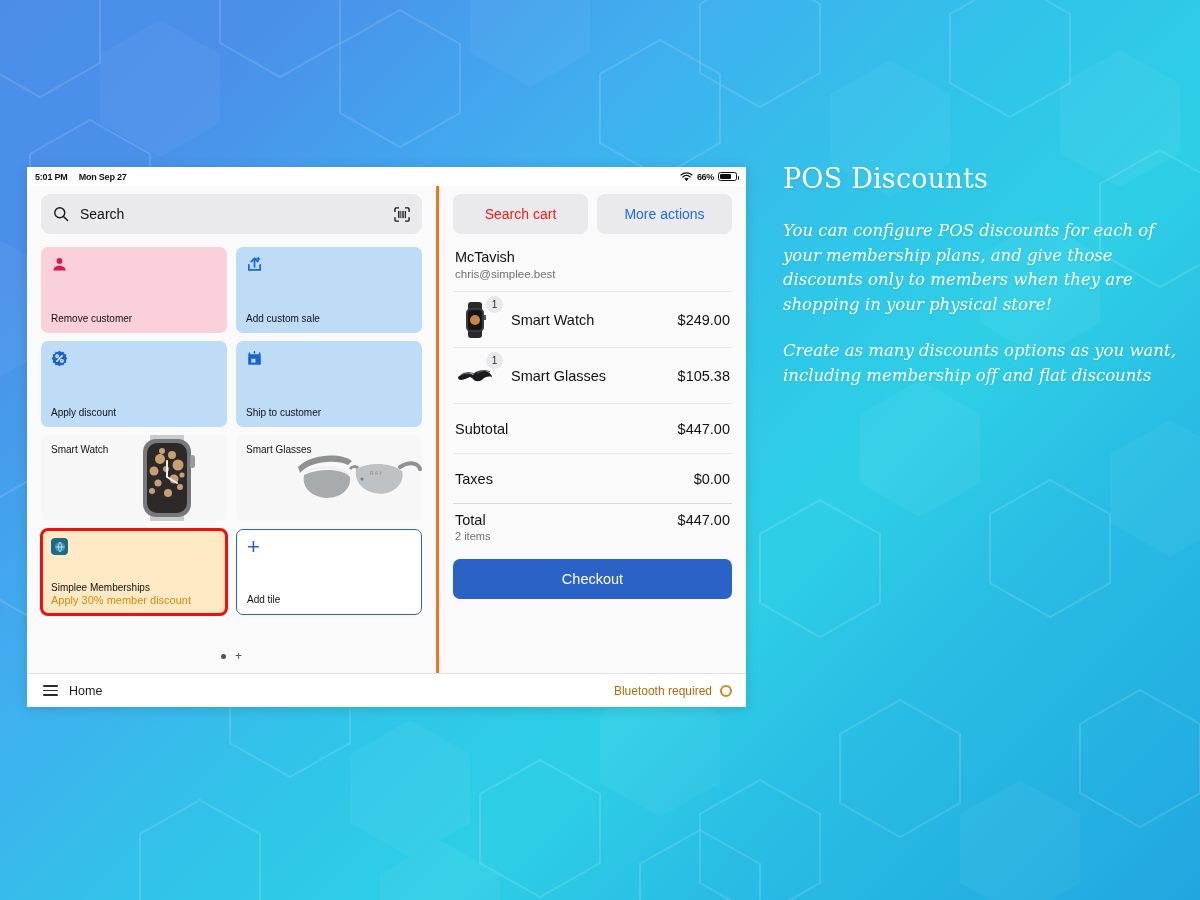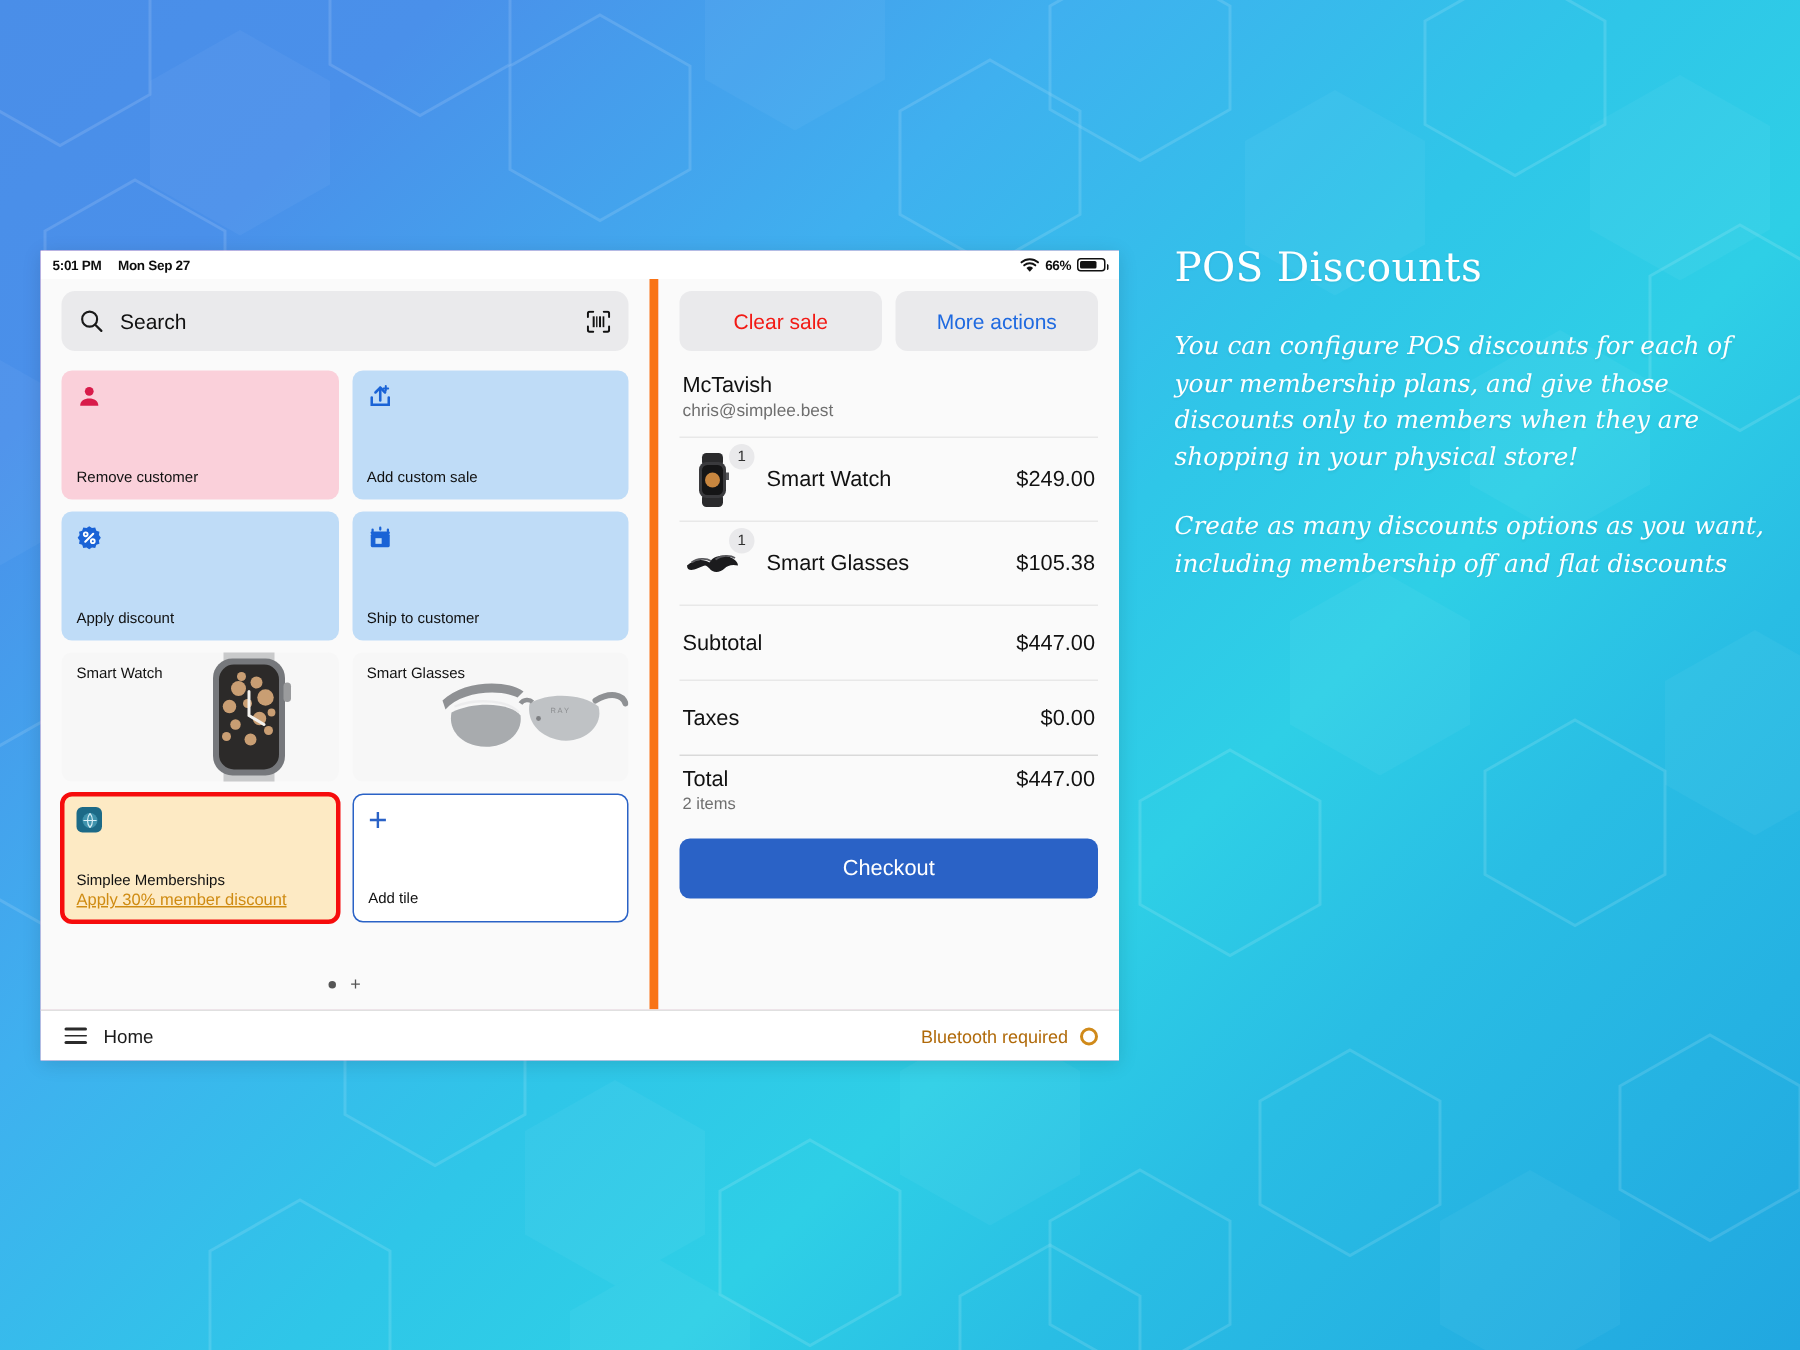--- a/index.html
+++ b/index.html
@@ -51,21 +51,21 @@
   }
   .batt::after{ content:""; position:absolute; right:-3px; top:2.5px; width:1.5px;height:4px;
     background:#111; border-radius:0 1px 1px 0;}
   .batt i { display:block; margin:1px; height:5px; width:11px; background:#111; border-radius:1px;}
 
   
   .ipad-body { flex: 1 1 auto; display: flex; min-height: 0; }
   .left-pane {
     width: 412px; flex: 0 0 412px;
     background: #fafafa;
-    border-right: 6px solid #f97316;
+    border-right: 3px solid #f97316;
     display: flex; flex-direction: column;
     padding: 8px 14px 0 14px;
   }
   .right-pane {
     flex: 1 1 auto; background: #fafafa;
     display: flex; flex-direction: column;
     padding: 8px 14px 0 14px;
   }
 
   
@@ -88,21 +88,21 @@
     display: grid; grid-template-columns: 1fr 1fr;
     gap: 8px 9px;
   }
   .tile {
     height: 86px; border-radius: 7px; position: relative;
     padding: 9px 10px; display: flex; flex-direction: column;
     justify-content: space-between; overflow: hidden; cursor: pointer;
   }
   .tile-icon { width: 17px; height: 17px; }
   .tile-label { font-size: 10px; color: #111; line-height: 1.15; position:relative; z-index:2;}
-  .tile-sub { font-size: 11px; color: #cf8b12; margin-top: 1px; position:relative; z-index:2;text-decoration:underline;}
+  .tile-sub { font-size: 11px; color: #cf8b12; margin-top: 1px; position:relative; z-index:2;}
   .t-pink { background: #fad0da; }
   .t-blue { background: #bfdcf7; }
   .t-photo { background: #f7f7f7; }
   .t-memb { background: #fdeac4; outline: 3px solid #f60c0c; outline-offset: -2px; }
   .t-add { background: #fff; border: 1.5px solid #2a62c6; }
   .t-add .plus { color: #2a62c6; font-size: 22px; line-height: 16px; font-weight: 400; }
 
   .prod-img { position: absolute; right: 6px; top: -6px; width: 105px; height: 98px; }
   .prod-img.glasses { right: 0px; top: 4px; width: 130px; height: 78px;}
   .app-icon {
@@ -377,21 +377,21 @@
 
       <div class="pager">
         <span class="dot"></span>
         <span class="plus">+</span>
       </div>
     </div>
 
     <div class="right-pane">
 
       <div class="cart-actions">
-        <button class="cart-btn btn-clear">Clear sale</button>
+        <button class="cart-btn btn-clear">Search cart</button>
         <button class="cart-btn btn-more">More actions</button>
       </div>
 
       <div class="cust">
         <div class="cust-name">McTavish</div>
         <div class="cust-mail">chris@simplee.best</div>
       </div>
 
       <div class="line-items">
 

